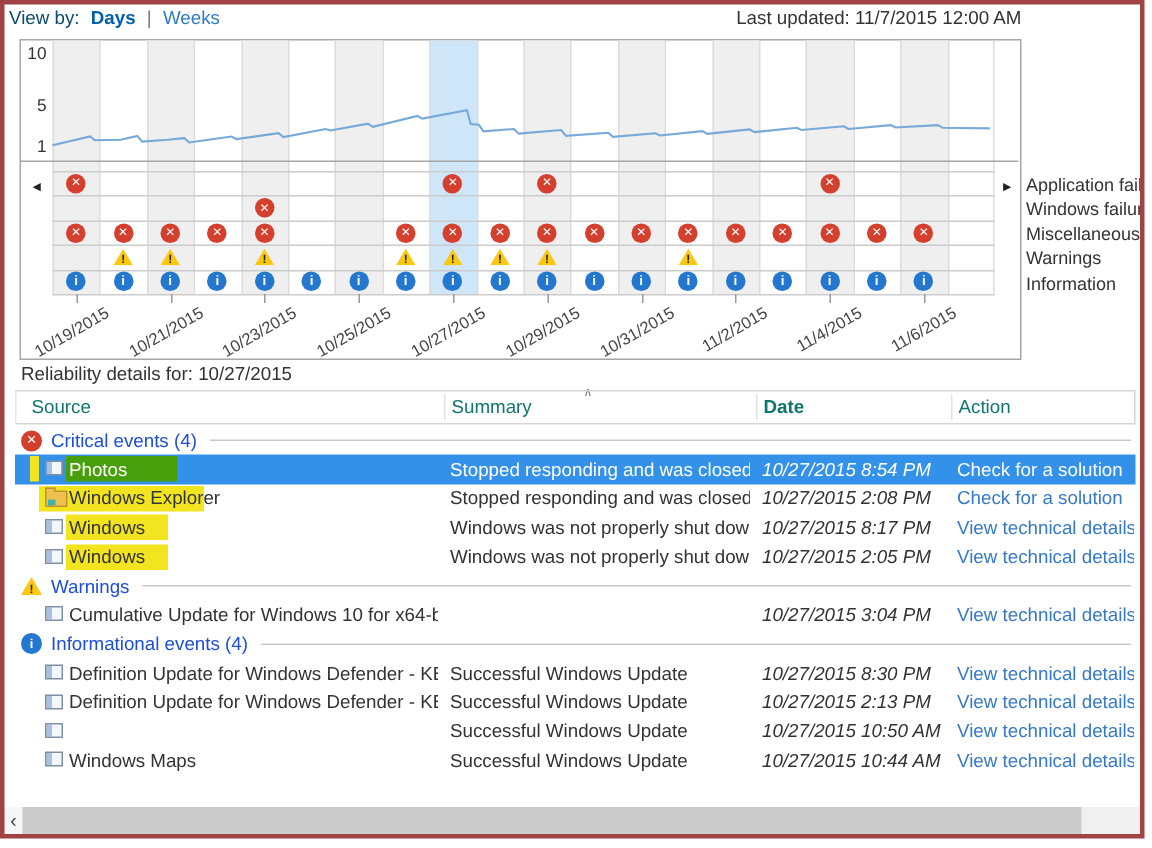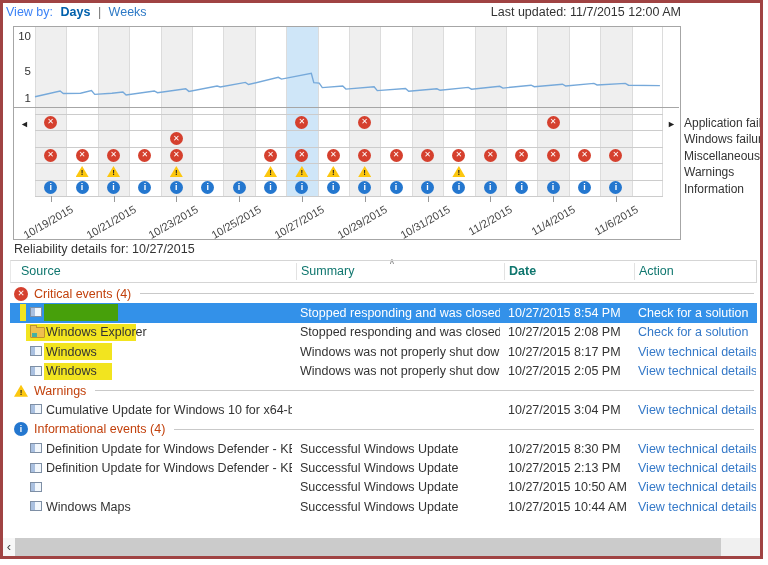--- a/index.html
+++ b/index.html
@@ -4,21 +4,21 @@
 <style>
   html,body{margin:0;padding:0;}
   body{
     width:768px;height:565px;position:relative;overflow:hidden;
     background:#ffffff;color:#333;
     font-family:"Liberation Sans","DejaVu Sans",sans-serif;font-size:12.5px;
   }
   .abs{position:absolute;}
   
   #viewby{left:6px;top:5px;white-space:nowrap;}
-  #viewby .lbl{color:#3b82f6;}
+  #viewby .lbl{color:#0c4a6e;}
   #viewby .days{color:#0060ac;font-weight:bold;margin-left:4px;cursor:pointer;}
   #viewby .sep{color:#777;margin:0 4px;}
   #viewby .weeks{color:#2e7ac6;cursor:pointer;}
   #lastupd{left:380px;top:5px;width:301px;text-align:right;color:#333;}
   
   #chartbox{left:13px;top:26px;width:666px;height:212px;border:1px solid #a6a6a6;background:#fff;}
   .ylab{width:18px;text-align:right;font-size:11.5px;color:#333;}
   #grid{left:35px;top:27px;width:628px;height:169px;}
   .daycol{position:absolute;top:0;height:169px;}
   .daycol.alt{background:#efefef;}
@@ -54,30 +54,30 @@
   #thead .h{position:absolute;top:3px;color:#0f766e;}
   #thead .vsep{position:absolute;top:2px;bottom:2px;width:1px;background:#e2e2e2;}
   #sortcaret{left:389px;top:257px;font-size:8px;color:#777;}
   #tbody{left:10px;top:284px;width:747px;}
   .trow{position:relative;height:19.4px;width:747px;}
   .trow.selected{background:#3391e9;}
   .trow .cell{position:absolute;top:2.5px;white-space:nowrap;overflow:hidden;color:#333;}
   .trow.selected .cell{color:#fff;}
   .trow .c-src{left:36px;width:246px;}
   .trow .c-sum{left:290px;width:200px;}
-  .trow .c-date{left:498px;width:124px;}
+  .trow .c-date{left:498px;width:124px;font-style:italic;}
   .trow .c-act{left:628px;width:118px;color:#3579c8;cursor:pointer;}
   .trow.selected .c-act{color:#fff;}
   .rowicon{position:absolute;left:20px;top:4px;}
   .hl{position:absolute;top:1px;height:17px;}
   .hl.yellow{background:#f2e41f;}
   .hl.green{background:#47a00b;}
   .trow .on-green{color:#fdfff2;}
   .grp{display:flex;align-items:center;height:19.4px;padding-left:4px;}
-  .grp .glbl{color:#c2410c;margin-left:6px;white-space:nowrap;}
+  .grp .glbl{color:#1d4ed8;margin-left:6px;white-space:nowrap;}
   .grp .rule{flex:1;border-top:1px solid #c9c9c9;margin:0 3px 0 9px;}
   
   #hscroll{left:3px;top:538px;width:757px;height:18px;background:#f0f0f0;}
   #hs-left{position:absolute;left:0;top:0;width:12px;height:18px;background:#f7f7f7;color:#444;
     font-size:13px;line-height:17px;text-align:center;cursor:pointer;}
   #hs-thumb{position:absolute;left:12px;top:0;width:706px;height:18px;background:#cbcbcb;cursor:pointer;}
   #frame{left:0;top:0;width:757px;height:553px;border:3px solid #a04343;pointer-events:none;z-index:50;}
 </style>
 </head>
 <body>
@@ -240,20 +240,21 @@
 <div class="abs" id="tbody">
     <div class="grp">
       <span class="ic-critical" style="width: 14px; height: 14px; font-size: 8.5px; flex: 0 0 auto;">✕</span>
       <span class="glbl">Critical events (4)</span>
       <div class="rule"></div>
     </div>
     <div class="trow selected">
       <div class="hl yellow" style="left: 10px; width: 6px;"></div>
       <div class="hl green" style="left: 34px; width: 74px;"></div>
       <span class="rowicon ic-window"></span>
+      <span class="cell c-src on-green">Photos</span>
       <span class="cell c-sum">Stopped responding and was closed</span>
       <span class="cell c-date">10/27/2015 8:54 PM</span>
       <span class="cell c-act">Check for a solution</span>
     </div>
     <div class="trow">
       <div class="hl yellow" style="left: 16px; width: 110px;"></div>
       <span class="rowicon ic-folder"></span>
       <span class="cell c-src">Windows Explorer</span>
       <span class="cell c-sum">Stopped responding and was closed</span>
       <span class="cell c-date">10/27/2015 2:08 PM</span>

